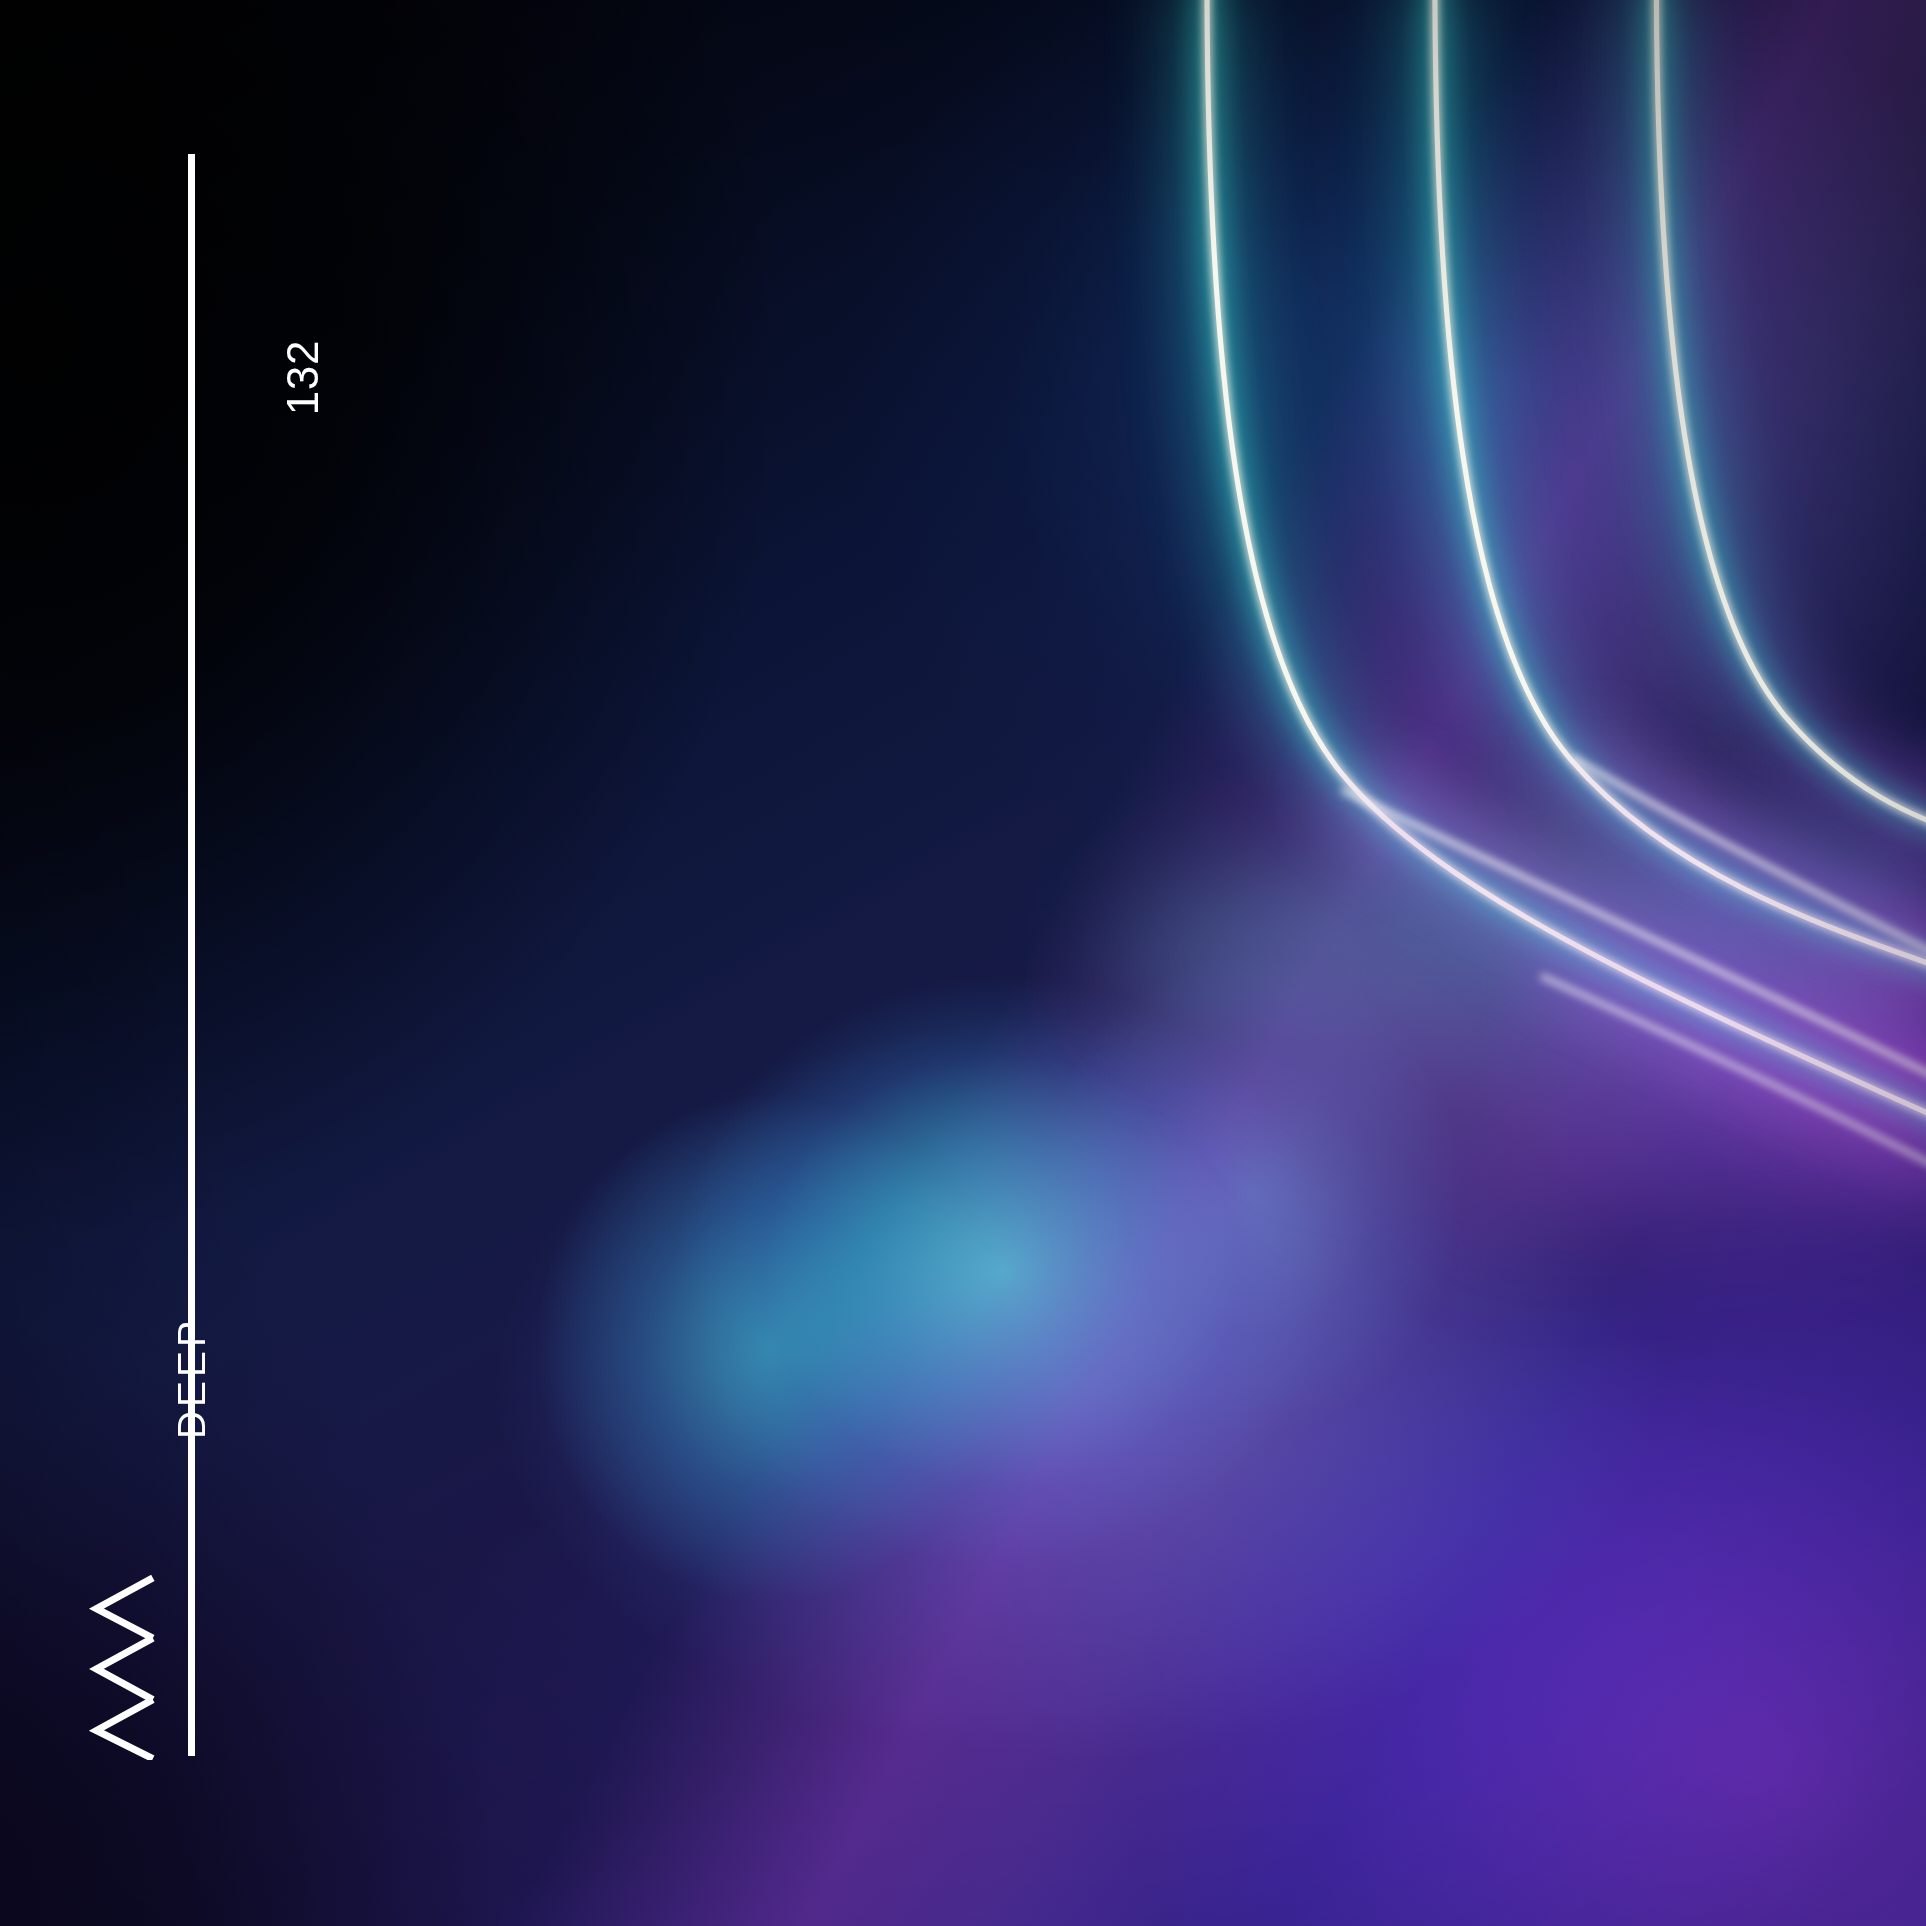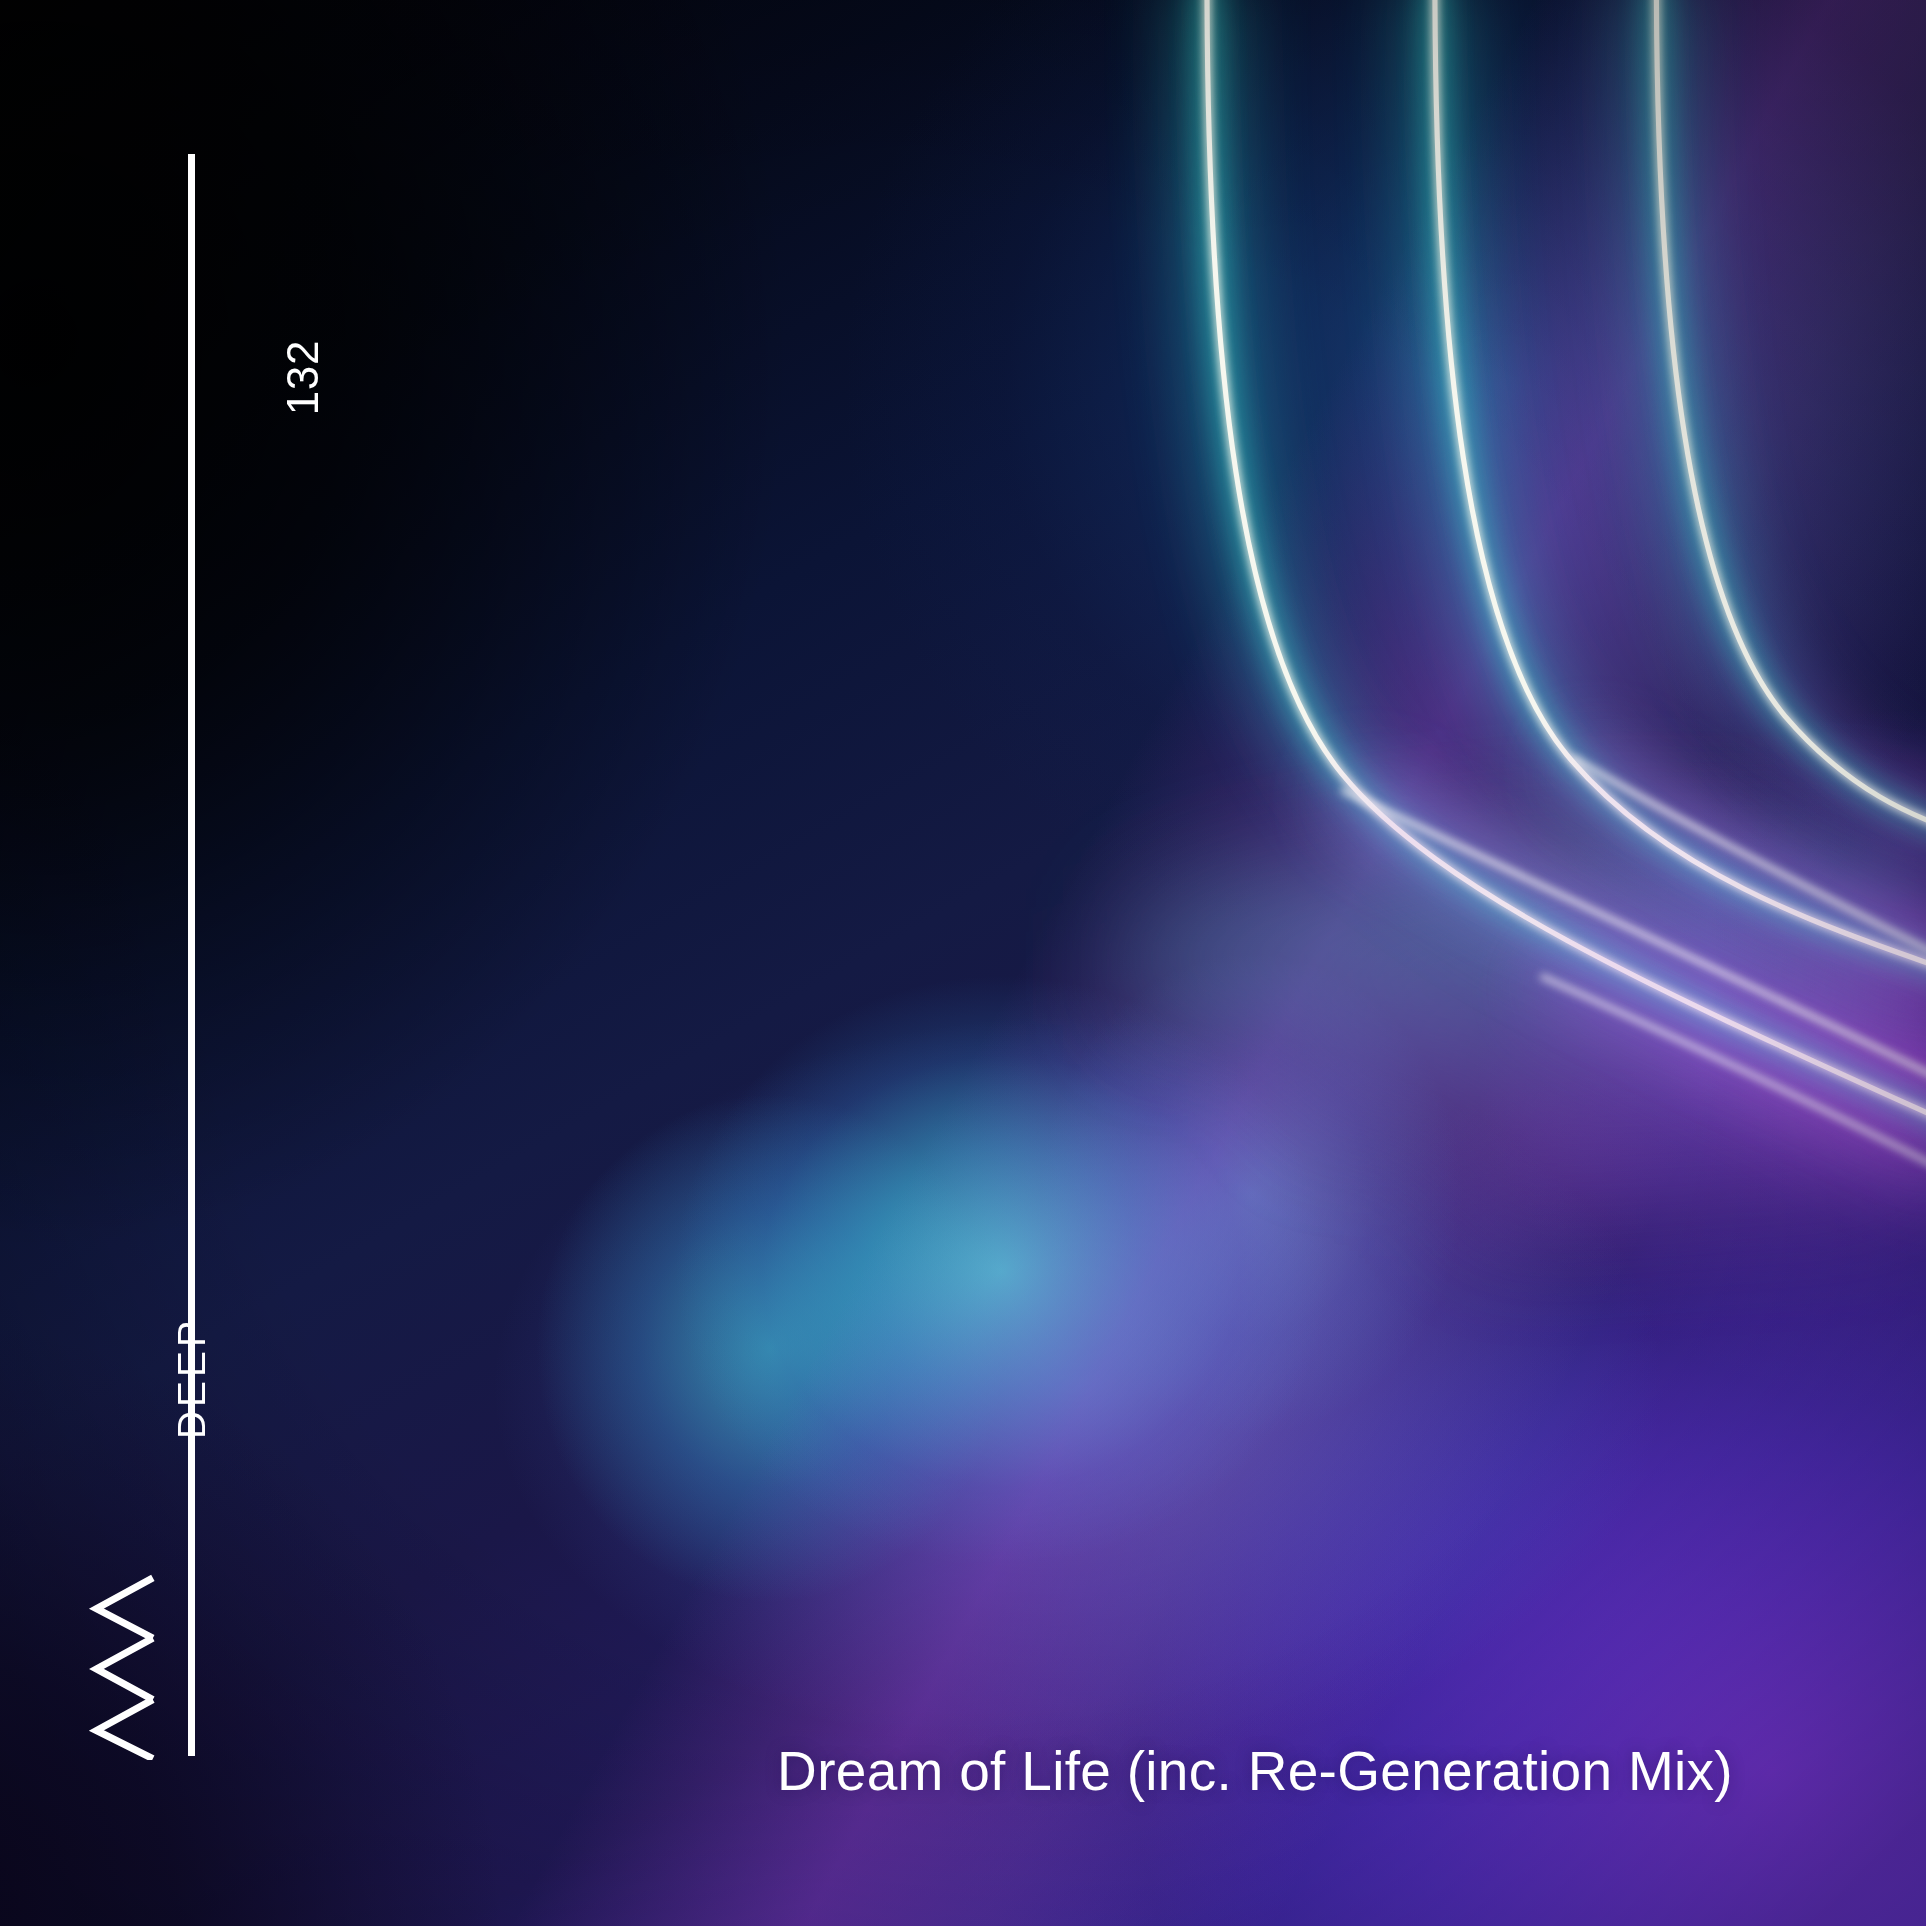--- a/index.html
+++ b/index.html
@@ -329,17 +329,16 @@
 
       <g fill="none" stroke="#ffffff" stroke-width="11" stroke-linejoin="miter" stroke-linecap="butt">
         <polyline points="118,6 30,54 118,100"></polyline>
         <polyline points="118,100 30,148 118,196"></polyline>
         <polyline points="118,196 30,244 118,288"></polyline>
       </g>
     </svg>
   </div>
 
   <div id="credits">
-    <div id="release-title">Dream of Life (inc. Re-Generation Mix)</div>
   </div>
 
 </div>
 
 
 </body></html>

